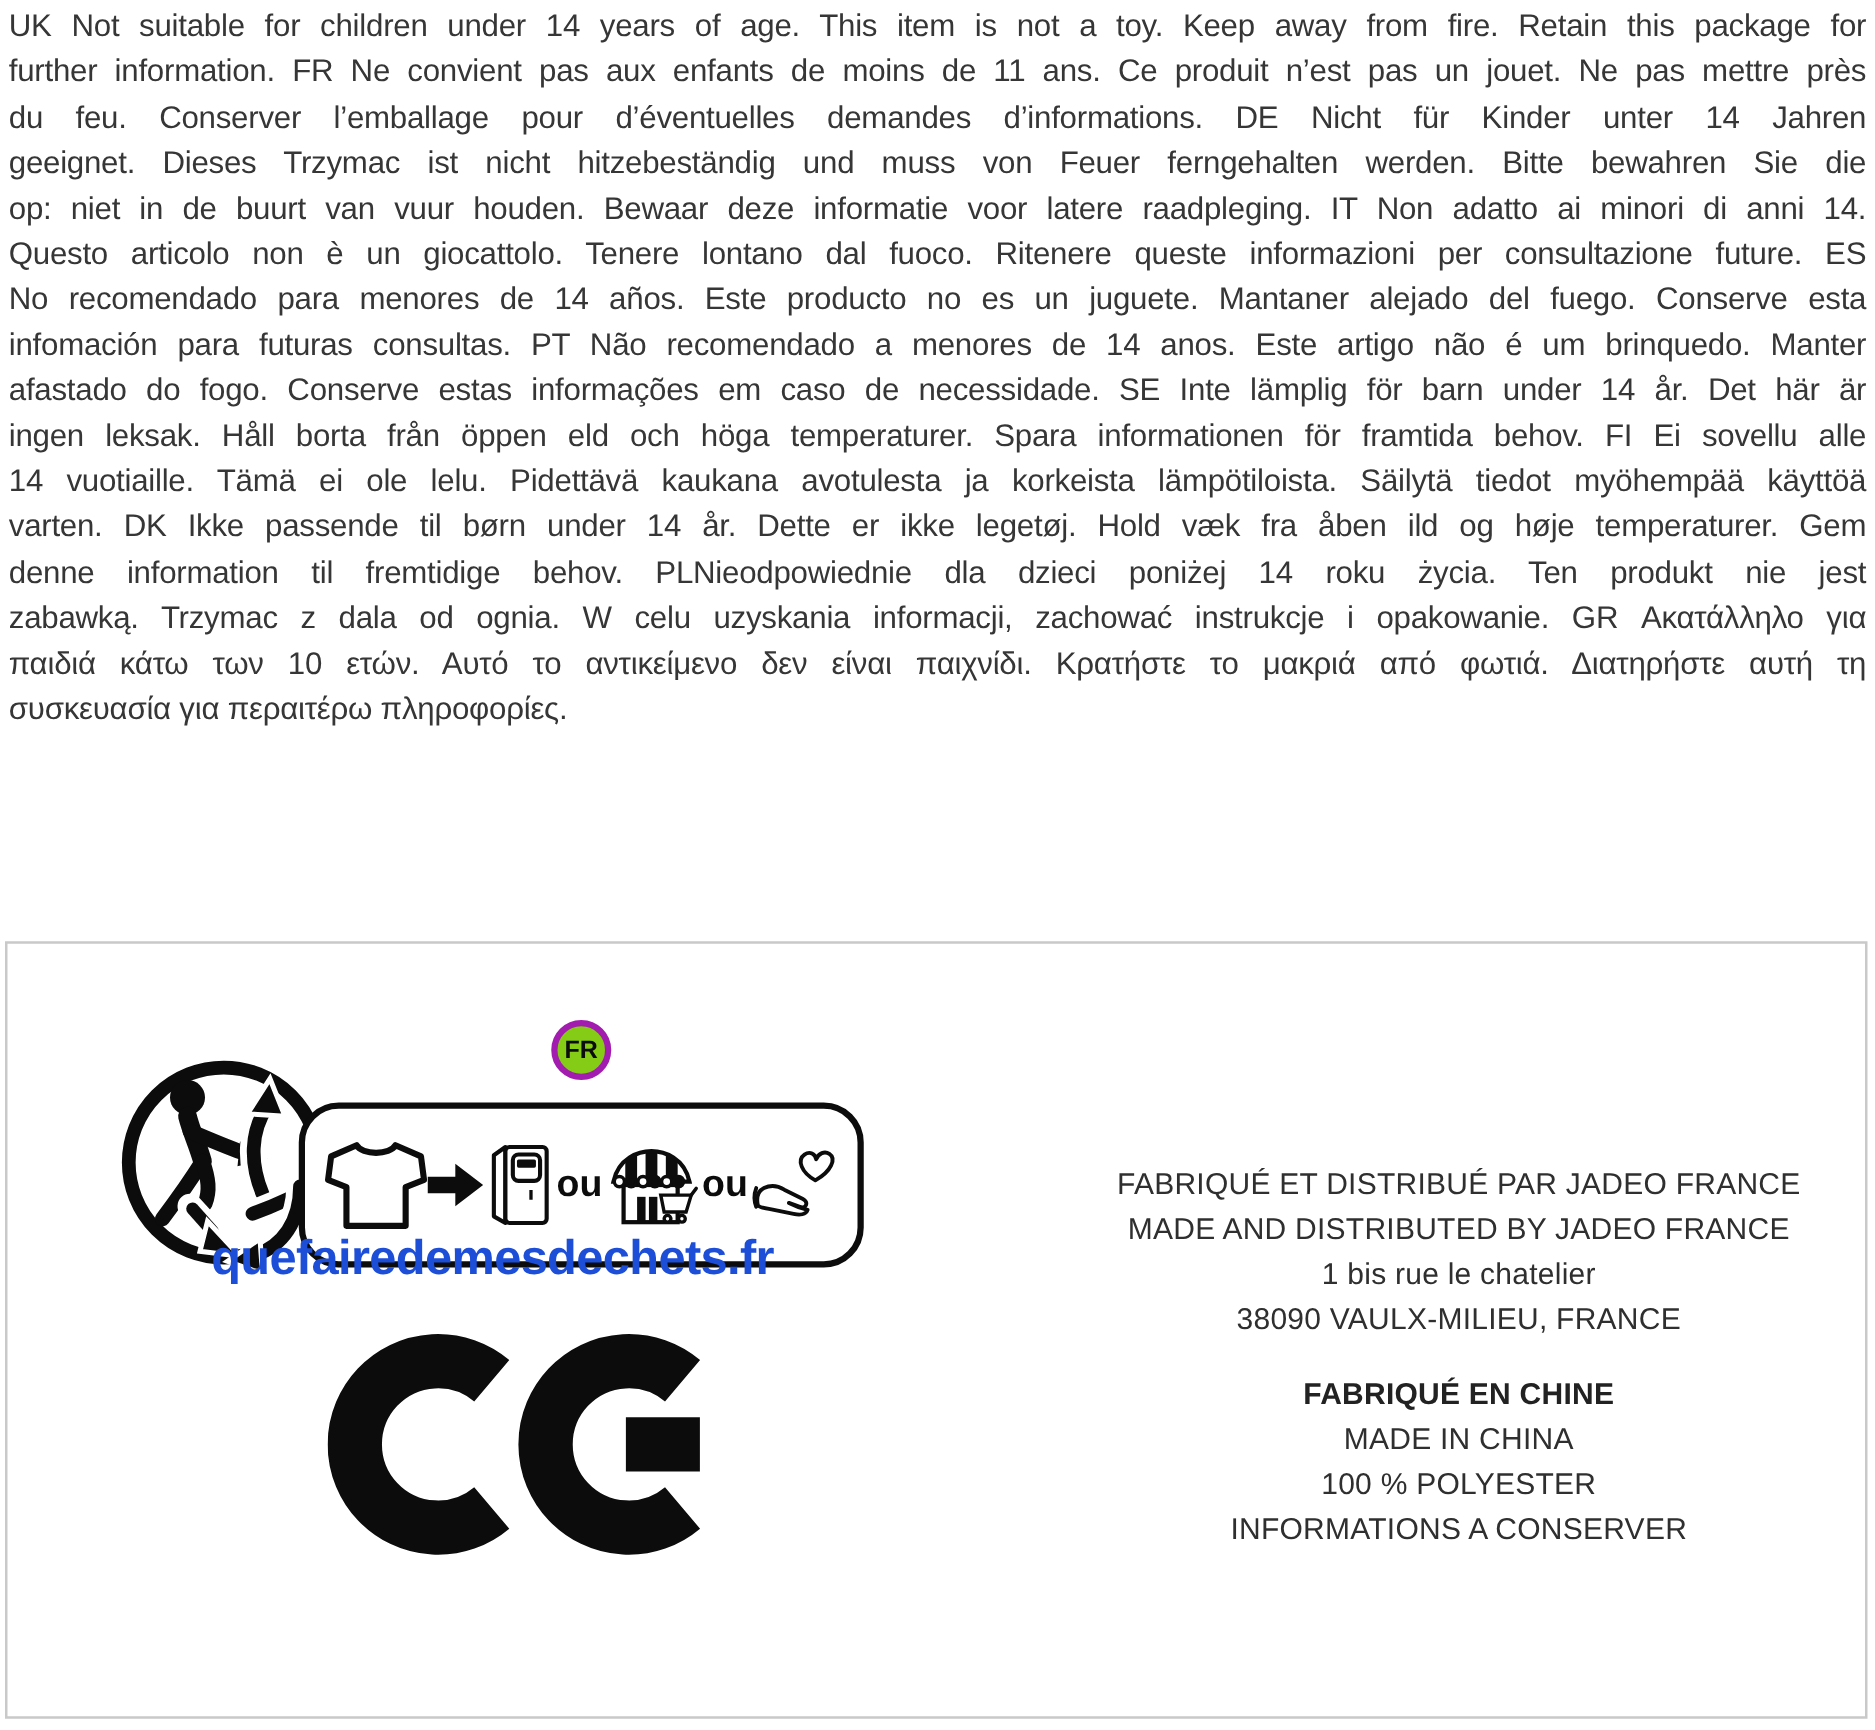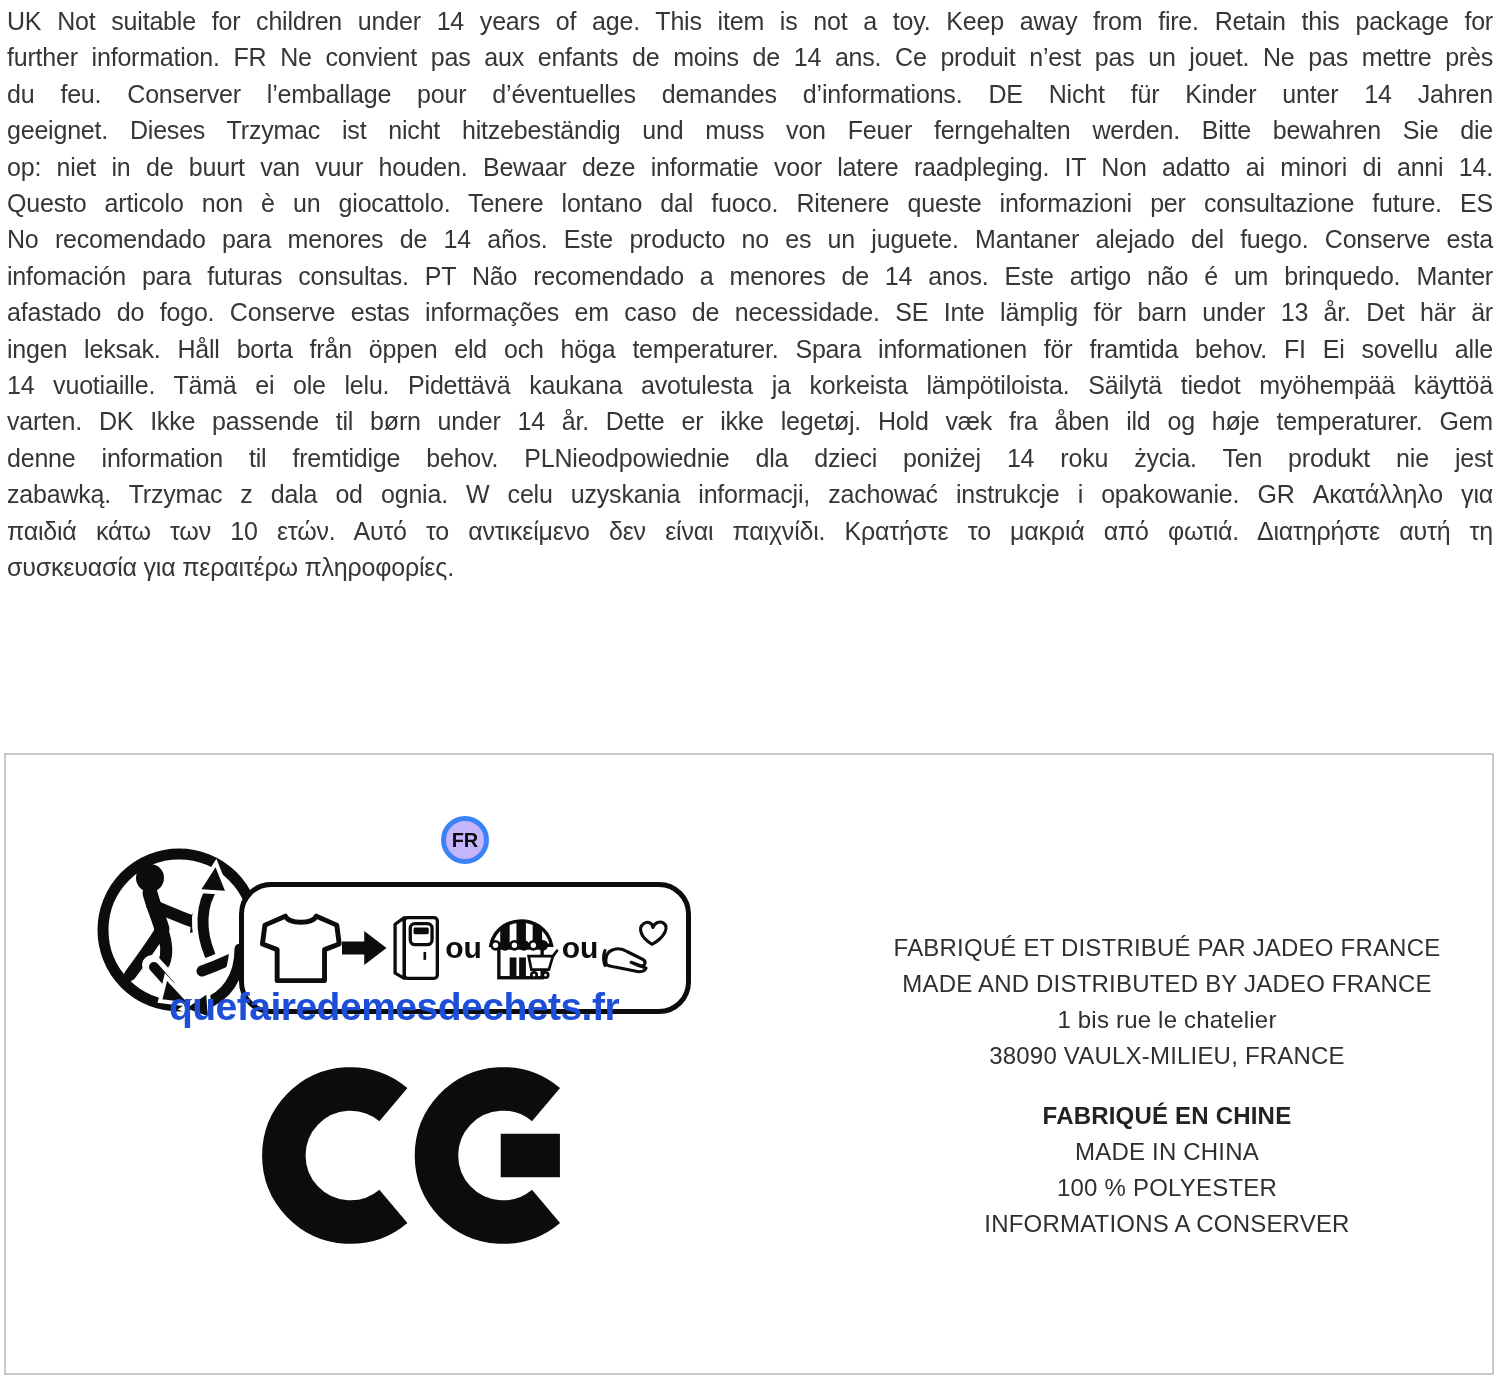--- a/index.html
+++ b/index.html
@@ -21,21 +21,21 @@
   .triman{position:absolute;left:88px;top:90px;}
   .sorting-panel{
     position:absolute;left:233px;top:87px;width:452px;height:132px;
     border:5px solid #0c0c0c;border-radius:32px;box-sizing:border-box;
     display:flex;align-items:center;justify-content:space-between;padding:0 16px;
     background:#fff;
     margin-top:40px;
   }
   .fr-badge{
     position:absolute;left:435px;top:61px;width:48px;height:48px;border-radius:50%;
-    border:5px solid #3b82f6;background:#c4b5fd;box-sizing:border-box;
+    border:5px solid #a21caf;background:#84cc16;box-sizing:border-box;
     display:flex;align-items:center;justify-content:center;
     font-weight:700;font-size:20px;color:#0c0c0c;z-index:3;letter-spacing:0;
   }
   .or-label{font-size:30px;font-weight:700;color:#0c0c0c;padding:0 2px;}
   .website{
     position:absolute;left:86px;top:230px;width:604px;text-align:center;
     font-size:39px;font-weight:700;color:#1d4ed8;letter-spacing:-0.5px;
   }
   .ce{position:absolute;left:256px;top:308px;}
 
@@ -46,28 +46,28 @@
   .origin-block{margin-top:24px;}
   .origin-block .mfr-line.bold{font-weight:700;color:#222;}
 
   svg{display:block;}
 </style>
 </head>
 <body>
 
 <div class="warning">
   <div class="jline">UK Not suitable for children under 14 years of age. This item is not a toy. Keep away from fire. Retain this package for</div>
-  <div class="jline">further information. FR Ne convient pas aux enfants de moins de 14 ans. Ce produit n’est pas un jouet. Ne pas mettre près</div>
+  <div class="jline">further information. FR Ne convient pas aux enfants de moins de 11 ans. Ce produit n’est pas un jouet. Ne pas mettre près</div>
   <div class="jline">du feu. Conserver l’emballage pour d’éventuelles demandes d’informations. DE Nicht für Kinder unter 14 Jahren</div>
   <div class="jline">geeignet. Dieses Trzymac ist nicht hitzebeständig und muss von Feuer ferngehalten werden. Bitte bewahren Sie die</div>
   <div class="jline">op: niet in de buurt van vuur houden. Bewaar deze informatie voor latere raadpleging. IT Non adatto ai minori di anni 14.</div>
   <div class="jline">Questo articolo non è un giocattolo. Tenere lontano dal fuoco. Ritenere queste informazioni per consultazione future. ES</div>
   <div class="jline">No recomendado para menores de 14 años. Este producto no es un juguete. Mantaner alejado del fuego. Conserve esta</div>
   <div class="jline">infomación para futuras consultas. PT Não recomendado a menores de 14 anos. Este artigo não é um brinquedo. Manter</div>
-  <div class="jline">afastado do fogo. Conserve estas informações em caso de necessidade. SE Inte lämplig för barn under 13 år. Det här är</div>
+  <div class="jline">afastado do fogo. Conserve estas informações em caso de necessidade. SE Inte lämplig för barn under 14 år. Det här är</div>
   <div class="jline">ingen leksak. Håll borta från öppen eld och höga temperaturer. Spara informationen för framtida behov. FI Ei sovellu alle</div>
   <div class="jline">14 vuotiaille. Tämä ei ole lelu. Pidettävä kaukana avotulesta ja korkeista lämpötiloista. Säilytä tiedot myöhempää käyttöä</div>
   <div class="jline">varten. DK Ikke passende til børn under 14 år. Dette er ikke legetøj. Hold væk fra åben ild og høje temperaturer. Gem</div>
   <div class="jline">denne information til fremtidige behov. PLNieodpowiednie dla dzieci poniżej 14 roku życia. Ten produkt nie jest</div>
   <div class="jline">zabawką. Trzymac z dala od ognia. W celu uzyskania informacji, zachować instrukcje i opakowanie. GR Ακατάλληλο για</div>
   <div class="jline">παιδιά κάτω των 10 ετών. Αυτό το αντικείμενο δεν είναι παιχνίδι. Κρατήστε το μακριά από φωτιά. Διατηρήστε αυτή τη</div>
   <div class="jline last">συσκευασία για περαιτέρω πληροφορίες.</div>
 </div>
 
 <div class="info-box">

